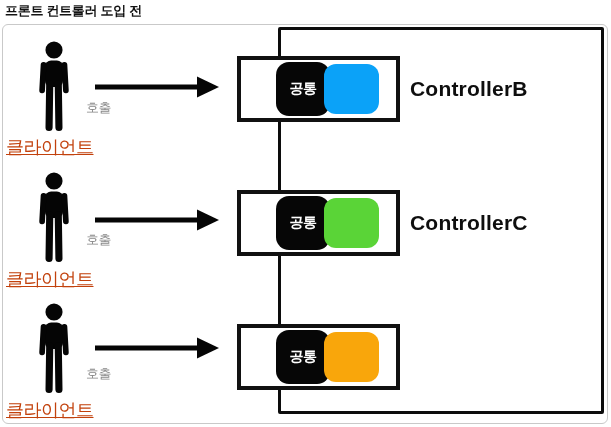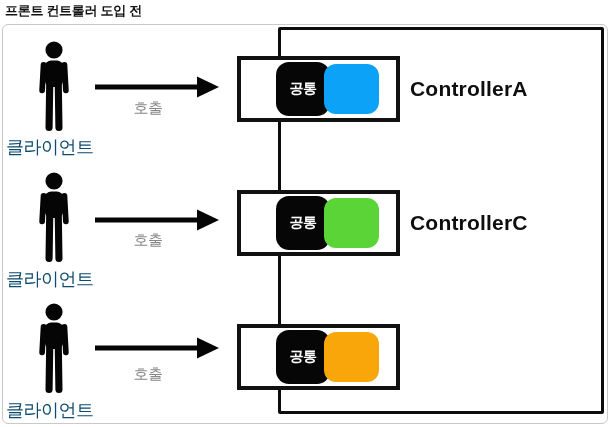--- a/index.html
+++ b/index.html
@@ -28,33 +28,33 @@
   }
 
   .person {
     position: absolute; left: 34px; width: 40px; height: 95px; z-index: 2;
   }
   .person svg { width: 100%; height: 100%; }
   .p0 { top: 41px; } .p1 { top: 172px; } .p2 { top: 303px; }
 
   .client-label {
     position: absolute; left: 6px; width: 120px;
-    font-size: 18px; font-weight: 400; color: #0c4a6e; letter-spacing: -0.5px;
-    white-space: nowrap; z-index: 2;
+    font-size: 18px; font-weight: 400; color: #c2410c; letter-spacing: -0.5px;
+    white-space: nowrap; z-index: 2; text-decoration: underline;
   }
   .c0 { top: 135px; } .c1 { top: 267px; } .c2 { top: 398px; }
 
   .arrow {
     position: absolute; left: 93px; width: 127px; height: 24px; z-index: 2;
   }
   .a0 { top: 75px; } .a1 { top: 208px; } .a2 { top: 336px; }
 
   .call-label {
-    position: absolute; left: 98px; width: 100px; text-align: center;
-    font-size: 15px; color: #878787; letter-spacing: -0.5px; z-index: 2;
+    position: absolute; left: 86px; width: 100px; 
+    font-size: 13px; color: #878787; letter-spacing: -0.5px; z-index: 2;
     white-space: nowrap;
   }
   .h0 { top: 99px; } .h1 { top: 231px; } .h2 { top: 365px; }
 
   .ctrl-box {
     position: absolute; left: 237px; width: 163px; height: 66px;
     background: #fff; border: 4px solid #111; z-index: 3;
   }
   .b0 { top: 56px; } .b1 { top: 190px; } .b2 { top: 324px; }
 
@@ -117,21 +117,21 @@
         <use href="#arrow-shape"></use>
       </svg>
   </div>
   <div class="call-label h0">호출</div>
   <div class="ctrl-box b0">
     <div class="common-badge">
       <span>공통</span>
     </div>
     <div class="color-chip" style="background-color: rgb(11, 162, 248);"></div>
   </div>
-  <div class="ctrl-label l0">ControllerA</div>
+  <div class="ctrl-label l0">ControllerB</div>
 
   <div class="person p1">
     <svg viewBox="0 0 40 100">
         <use href="#person-shape"></use>
       </svg>
   </div>
   <div class="client-label c1">클라이언트</div>
   <div class="arrow a1">
     <svg viewBox="0 0 127 24">
         <use href="#arrow-shape"></use>

